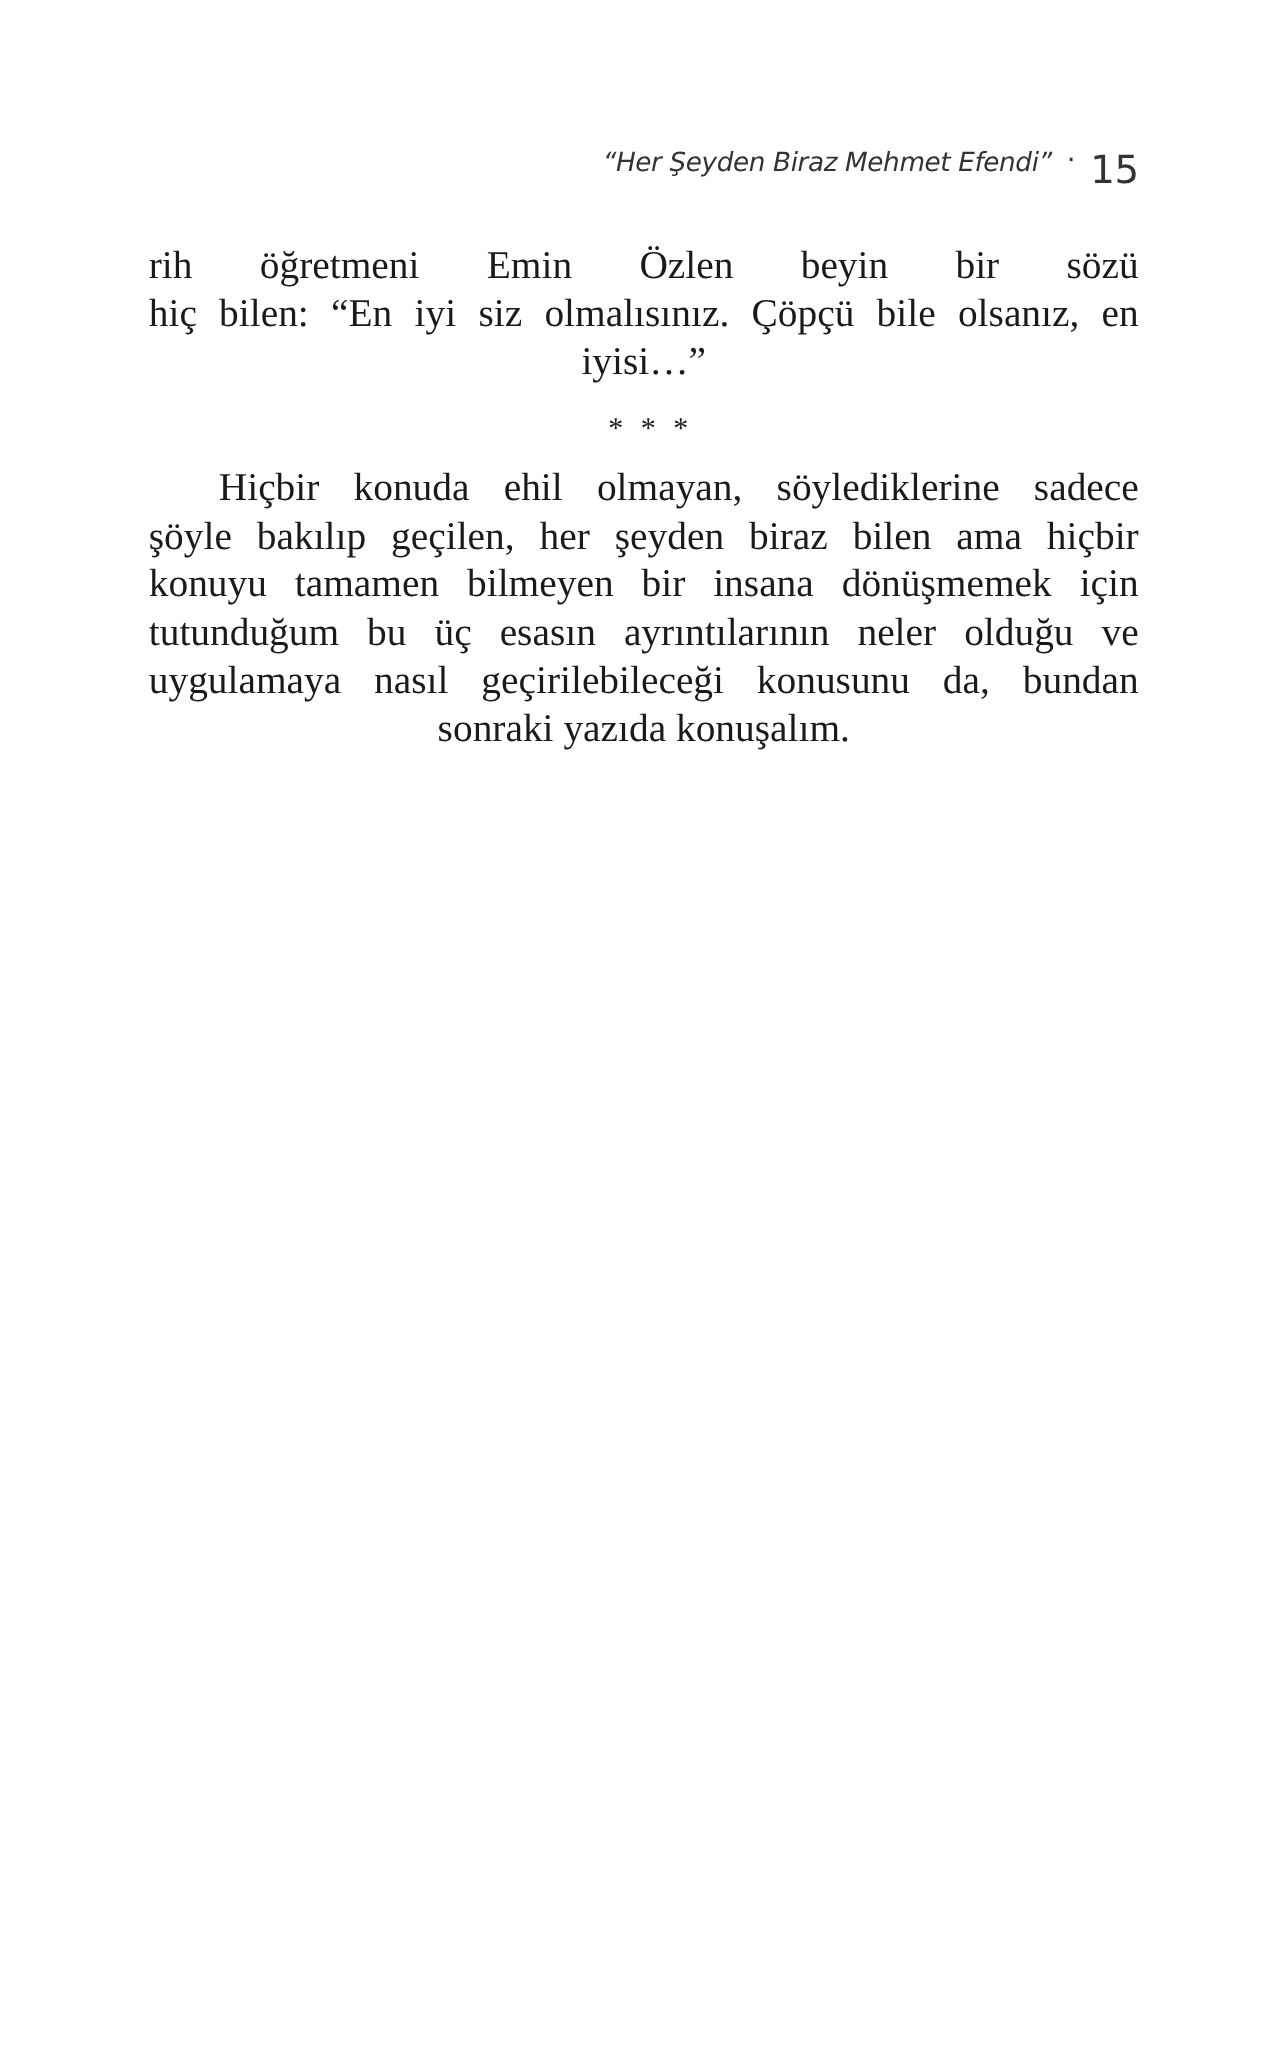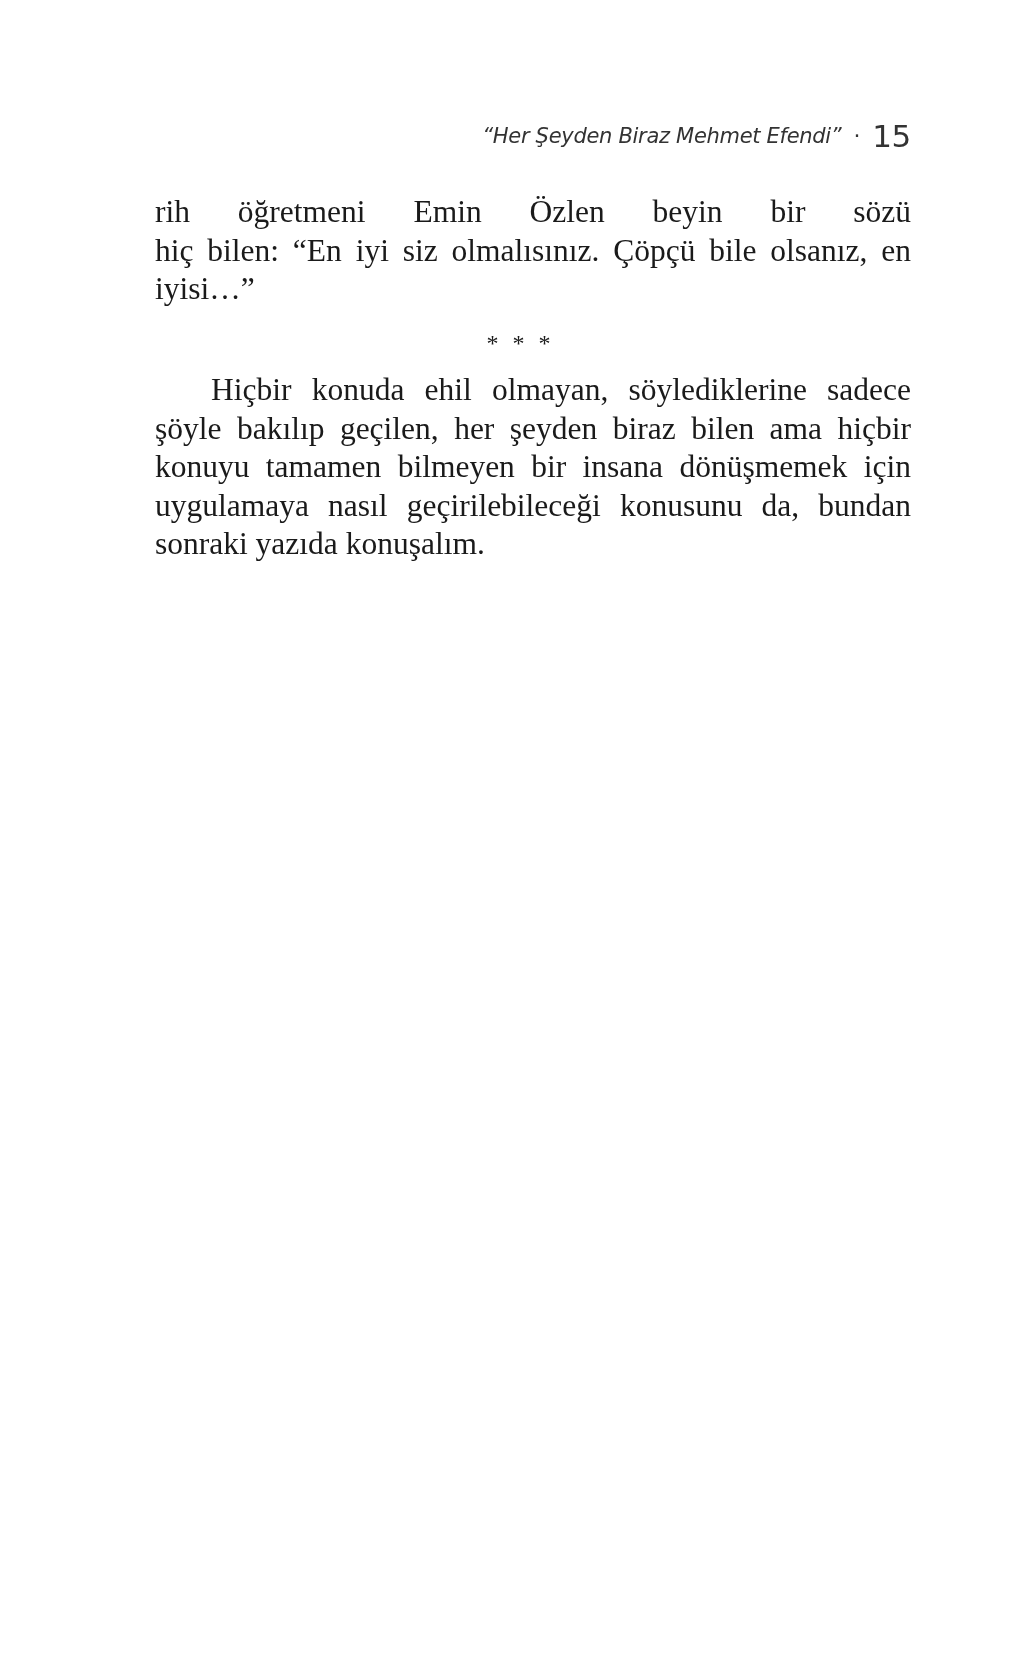--- a/index.html
+++ b/index.html
@@ -15,21 +15,21 @@
       color: #1a1a1a;
     }
     .running-header {
       position: absolute;
       top: 118px;
       right: 112px;
       font-family: "DejaVu Sans", sans-serif;
       font-size: 21px;
       color: #333333;
       display: flex;
-      align-items: center;
+      align-items: flex-start;
       gap: 12px;
       letter-spacing: -0.3px;
     }
     .running-header .title {
       font-style: italic;
       font-weight: 300;
     }
     .running-header .dot {
       font-size: 22px;
       line-height: 1;
@@ -60,24 +60,23 @@
       box-sizing: border-box;
       letter-spacing: 4px;
       color: #1a1a1a;
     }
     .block-2 { top: 371px; }
     .jline {
       display: flex;
       justify-content: space-between;
       white-space: nowrap;
       height: 38.5px;
-      margin-left: 36px;
     }
     .jline.last {
-      justify-content: flex-start;
+      justify-content: center;
       gap: 0.25em;
     }
     .jline.indent {
       padding-left: 56px;
     }
   </style>
 </head>
 <body>
 
 <header class="running-header">
@@ -138,20 +137,30 @@
   <div class="jline">
     <span>konuyu</span>
     <span>tamamen</span>
     <span>bilmeyen</span>
     <span>bir</span>
     <span>insana</span>
     <span>dönüşmemek</span>
     <span>için</span>
   </div>
   <div class="jline">
+    <span>tutunduğum</span>
+    <span>bu</span>
+    <span>üç</span>
+    <span>esasın</span>
+    <span>ayrıntılarının</span>
+    <span>neler</span>
+    <span>olduğu</span>
+    <span>ve</span>
+  </div>
+  <div class="jline">
     <span>uygulamaya</span>
     <span>nasıl</span>
     <span>geçirilebileceği</span>
     <span>konusunu</span>
     <span>da,</span>
     <span>bundan</span>
   </div>
   <div class="jline last">
     <span>sonraki</span>
     <span>yazıda</span>

